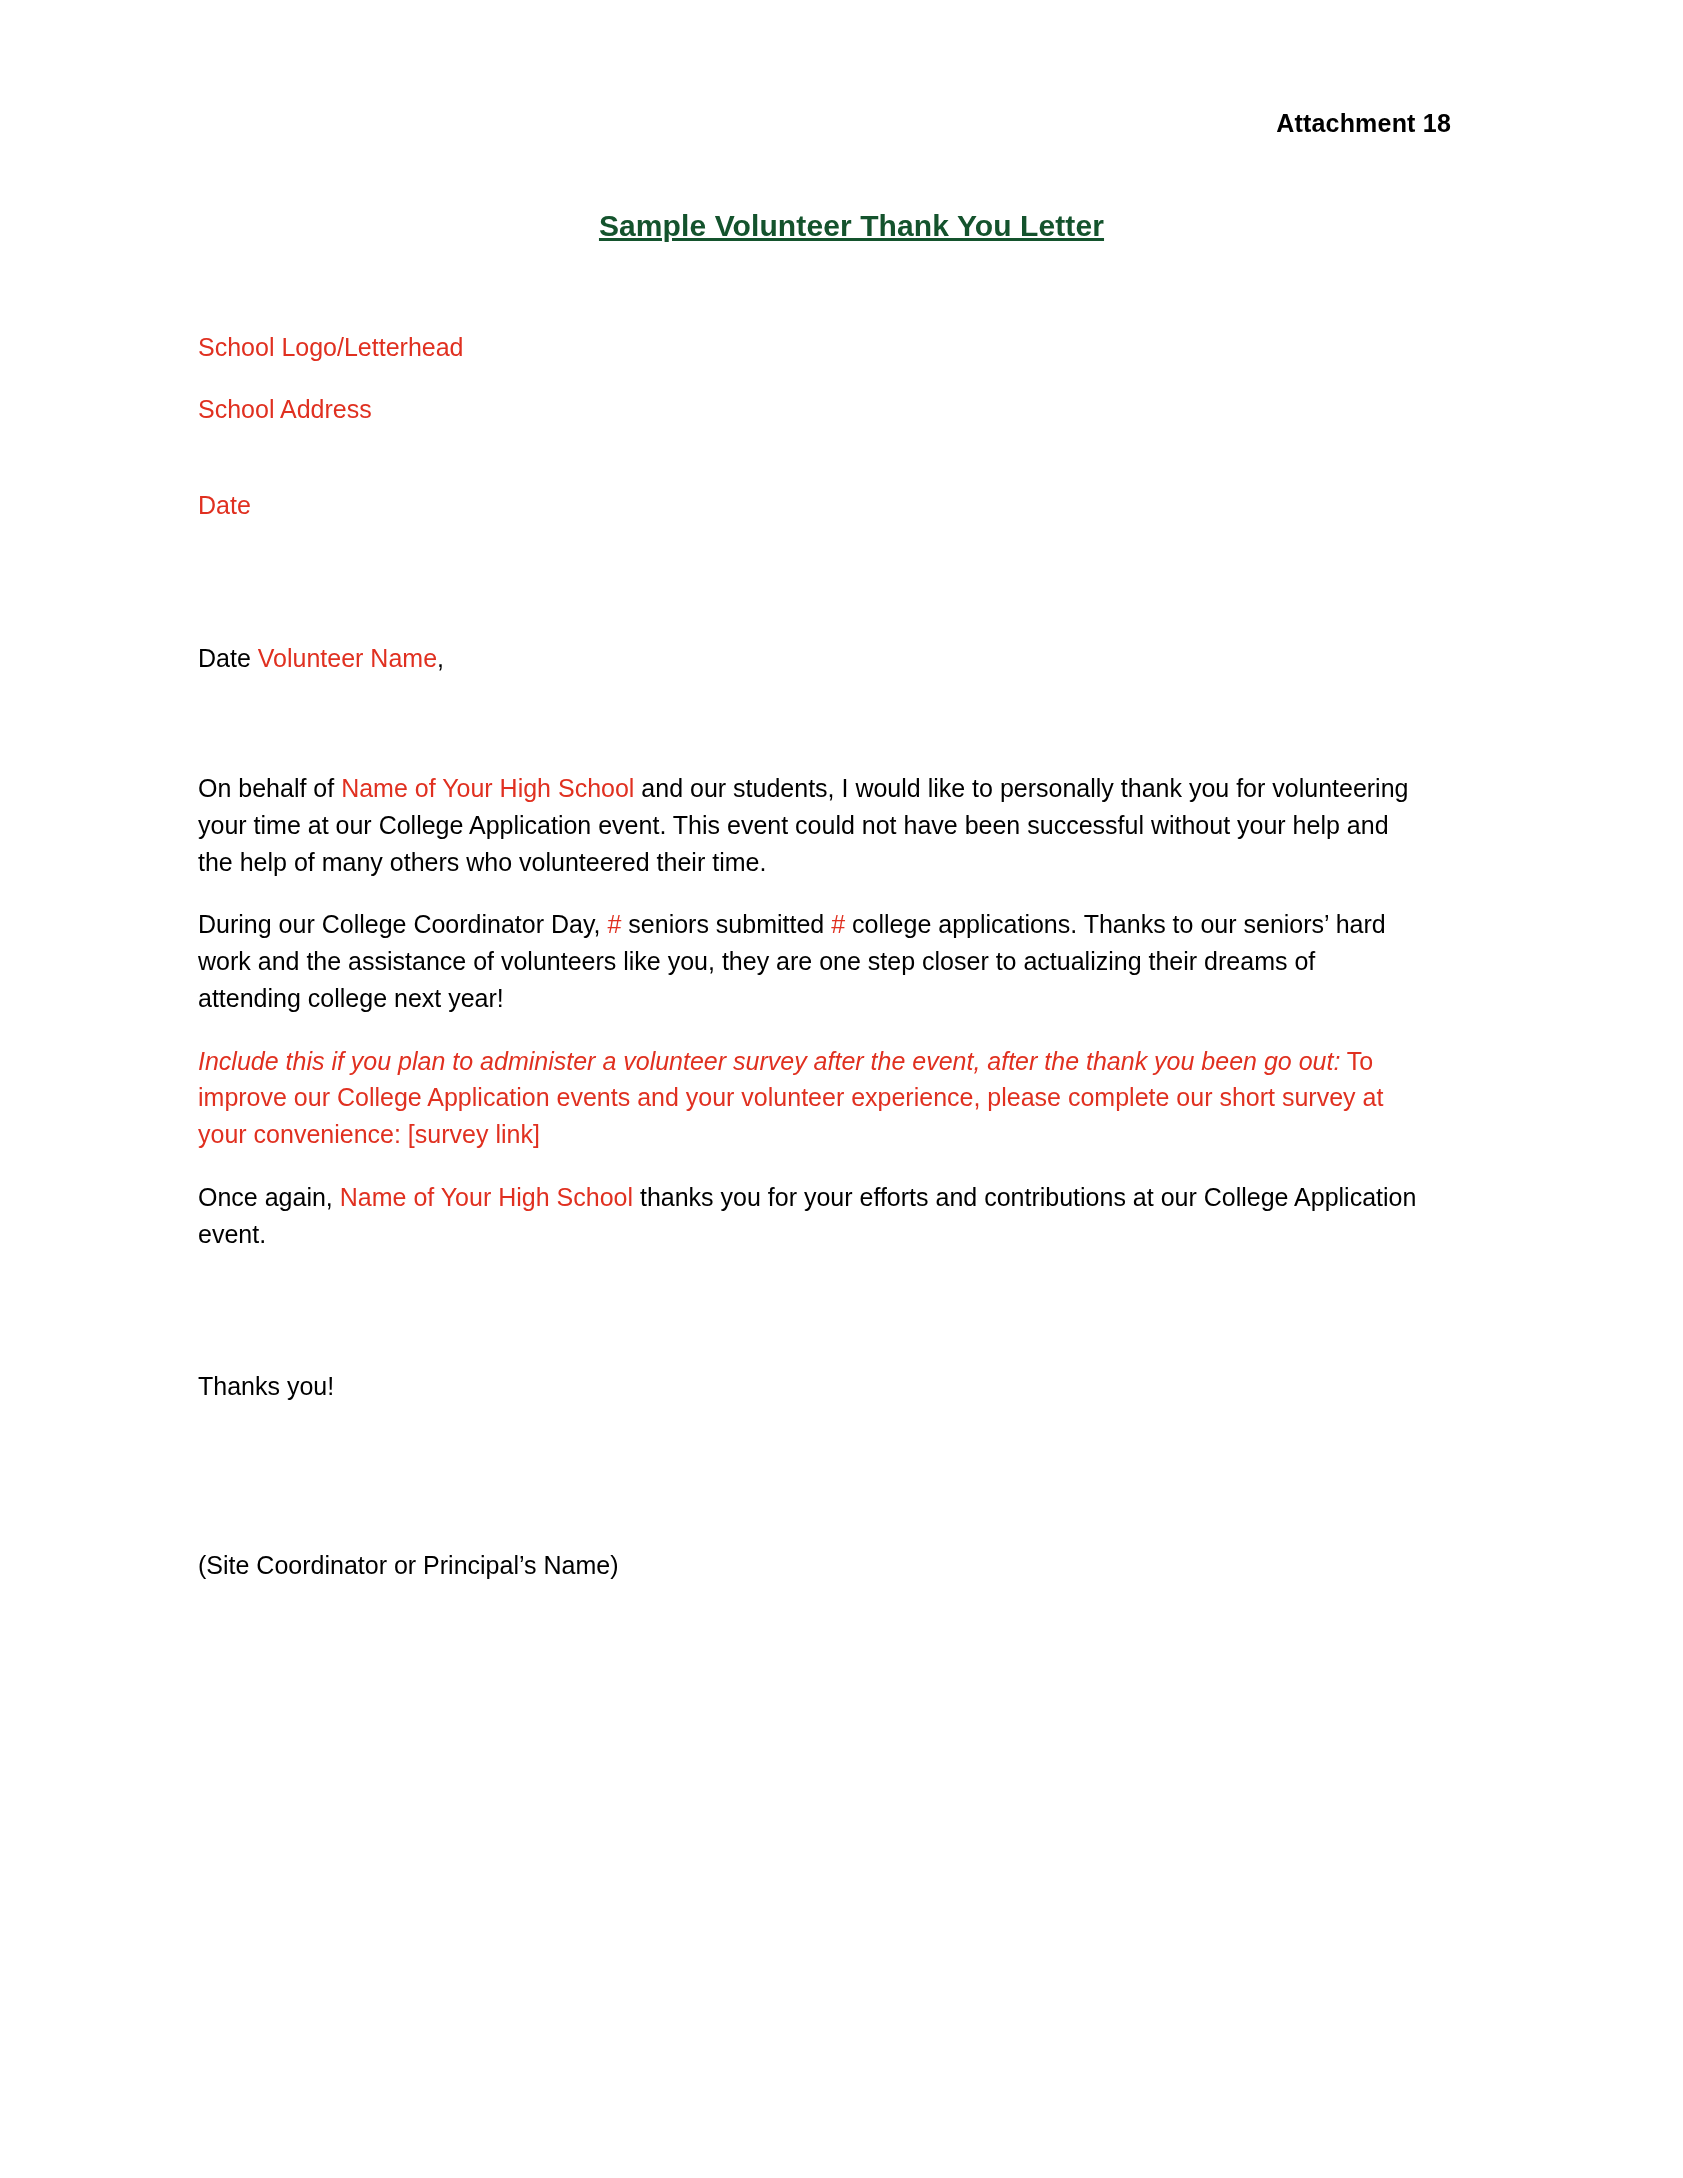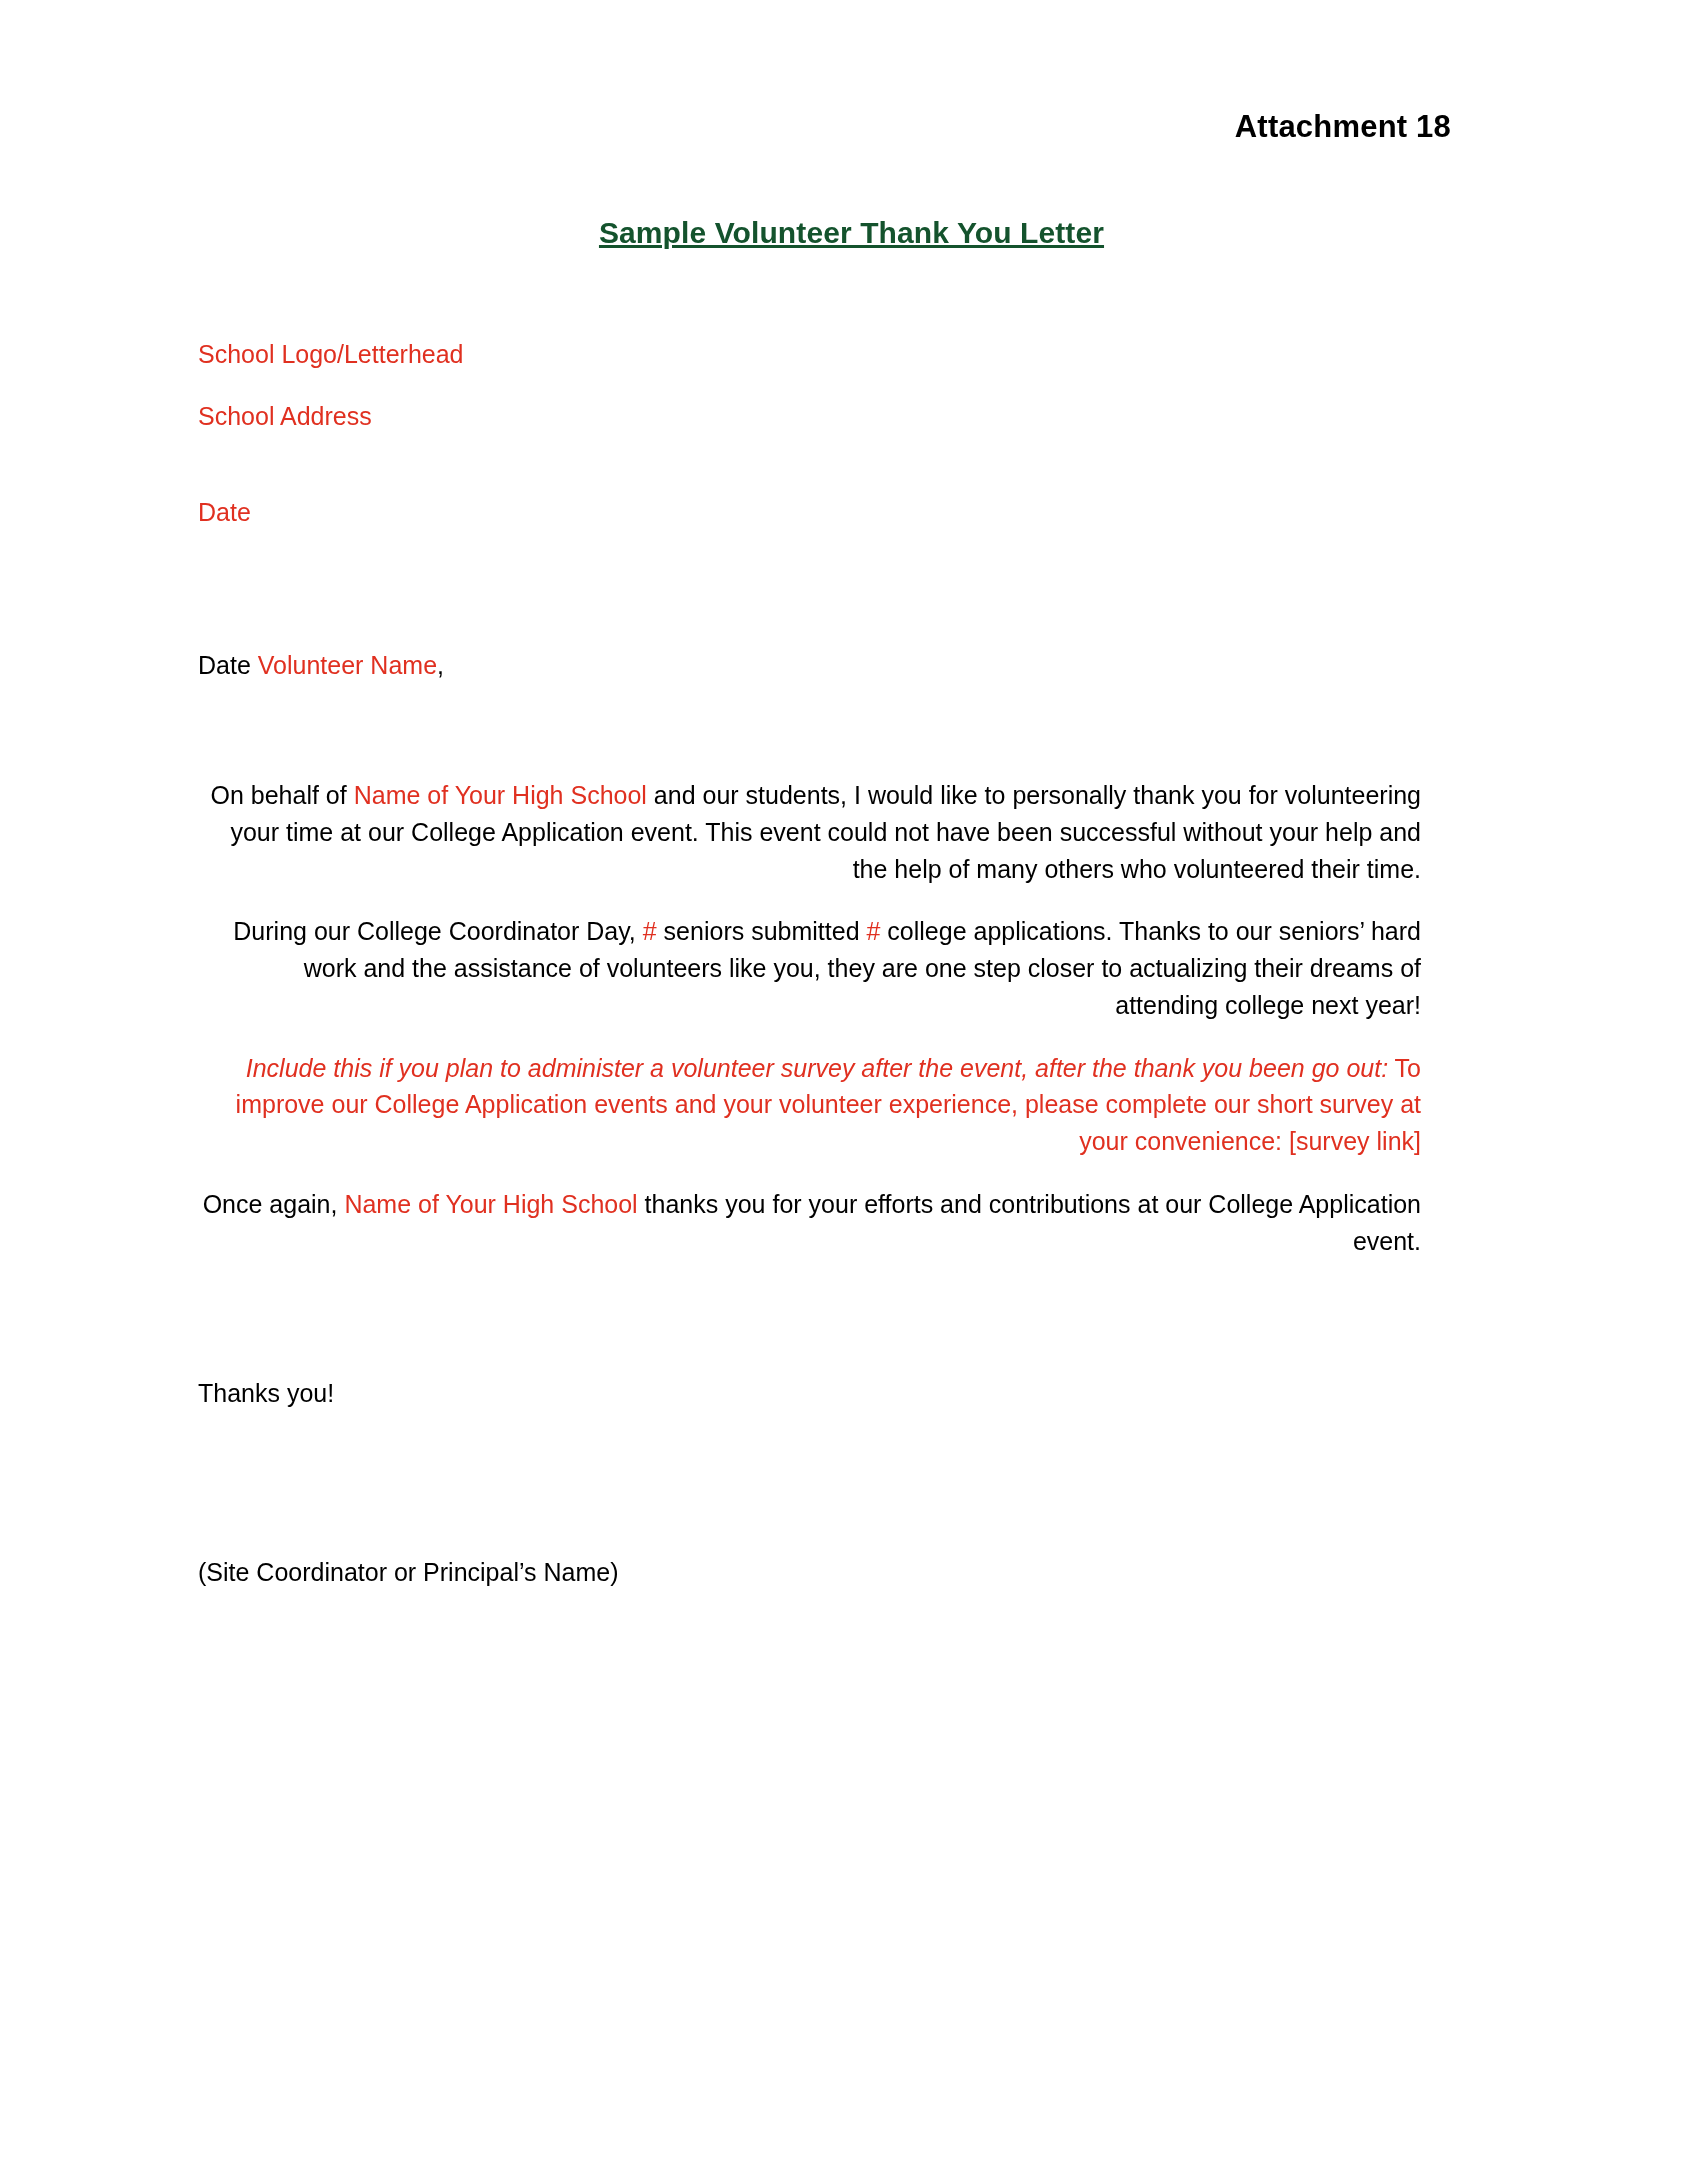--- a/index.html
+++ b/index.html
@@ -18,21 +18,21 @@
   .page {
     width: 1683px;
     height: 2178px;
     box-sizing: border-box;
     padding: 109px 178px 0 198px;
     position: relative;
   }
   .attachment-line {
     text-align: right;
     font-weight: bold;
-    font-size: 31px;
+    font-size: 25px;
     letter-spacing: 0.2px;
     margin: 0 54px 0 0;
   }
   .doc-title {
     text-align: center;
     color: #14532d;
     font-weight: bold;
     font-size: 30px;
     text-decoration: underline;
     margin: 71px 0 0 0;
@@ -49,21 +49,21 @@
   .sp-after-title { height: 87px; }
   .gap-small { height: 26px; }
   .gap-med { height: 61px; }
   .gap-large { height: 94px; }
   .gap-xl { height: 117px; }
   p.para {
     font-size: 25px;
     line-height: 1.47;
     margin: 0 0 26px 0;
     max-width: 1223px;
-    text-align: right;
+    text-align: left;
   }
   p.para.last { margin-bottom: 0; }
   .italic-red {
     color: #e03020;
     font-style: italic;
   }
   .red-para {
     color: #e03020;
   }
 </style>

